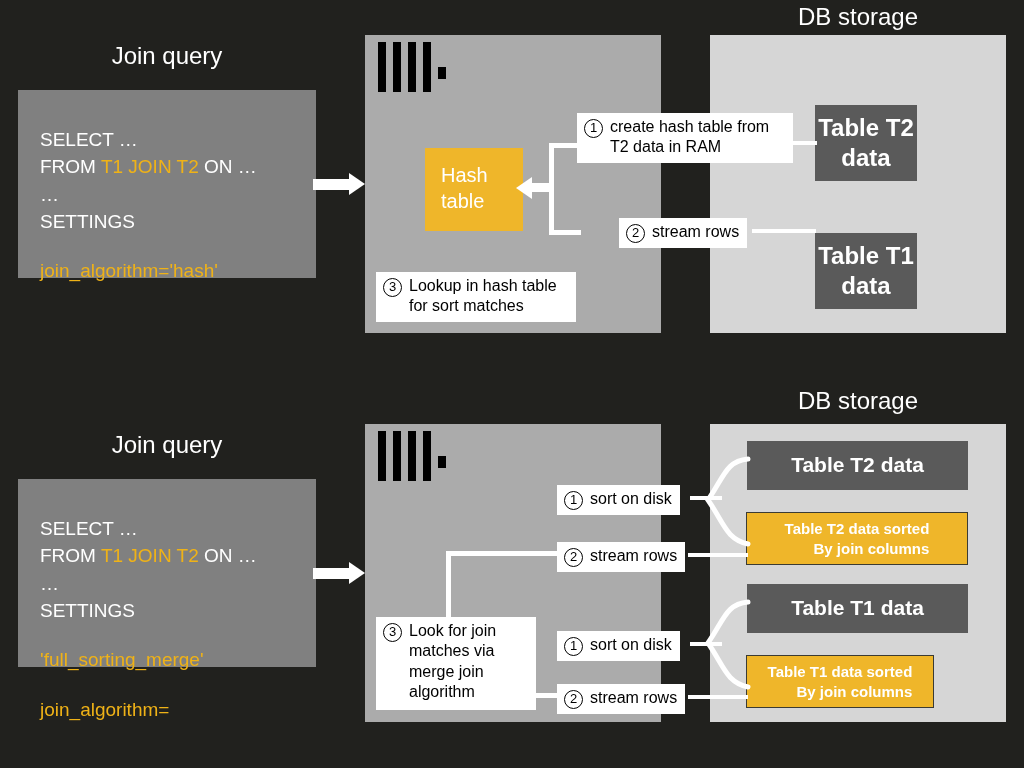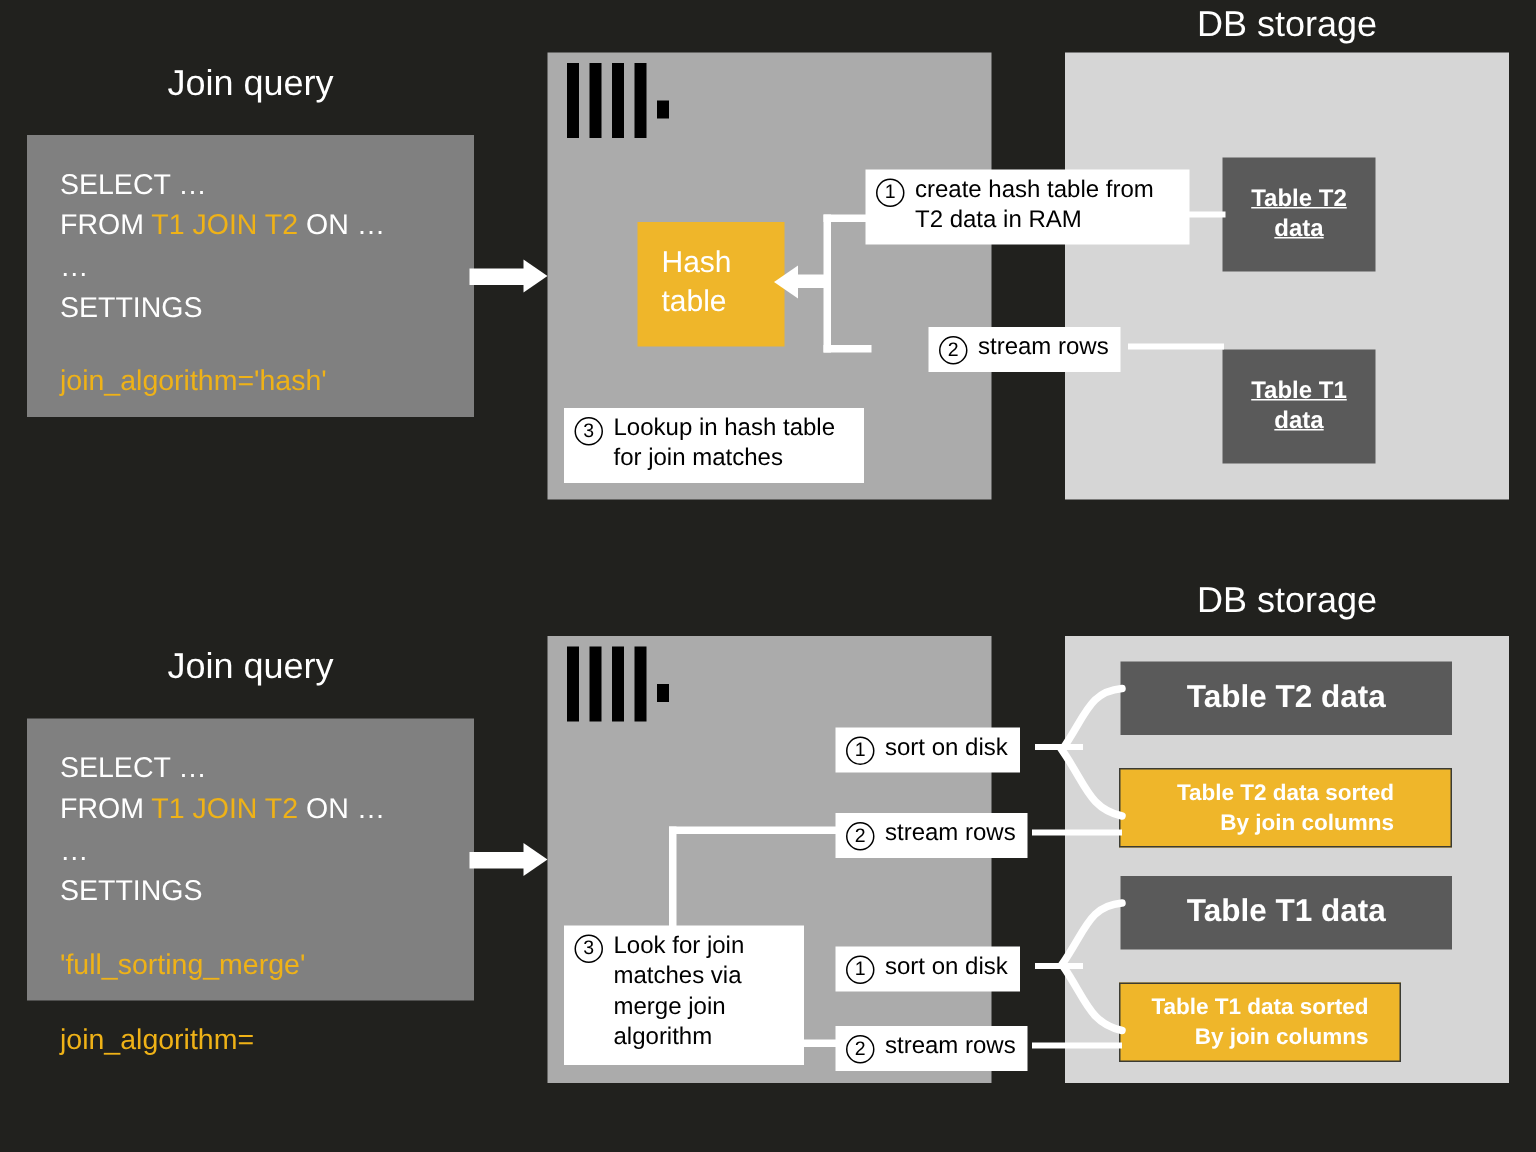--- a/index.html
+++ b/index.html
@@ -17,21 +17,21 @@
   .heading {
     color: #ffffff;
     font-size: 24px;
     text-align: center;
     white-space: nowrap;
   }
 
   
   .query-box {
     background: #808080;
-    padding: 20px 22px;
+    padding: 36px 22px;
     color: #ffffff;
     font-size: 19px;
     line-height: 1.44;
   }
   .q-line { white-space: nowrap; }
   .accent { color: #efb217; margin-top: 22px; }
   .dots-line { letter-spacing: 1px; }
 
   
   .engine-panel { background: #ababab; }
@@ -55,21 +55,21 @@
     background: #5a5a5a;
     color: #ffffff;
     font-weight: bold;
     display: flex;
     align-items: center;
     justify-content: center;
     text-align: center;
     line-height: 1.25;
   }
   .tbl-block.wide { font-size: 21px; }
-  .tbl-block.narrow { font-size: 16px; text-decoration: underline; }
+  .tbl-block.narrow { font-size: 24px; }
   .tbl-sorted {
     background: #efb62a;
     border: 1.5px solid #3b3b33;
     color: #ffffff;
     font-weight: bold;
     font-size: 15px;
     display: flex;
     align-items: center;
     justify-content: center;
     text-align: right;
@@ -190,21 +190,21 @@
 
   <div class="abs callout" style="left:619px; top:218px;">
     <span class="num">2</span>
     <span class="callout-text">stream rows</span>
   </div>
 
   <div class="abs callout multi" style="left:376px; top:272px; width:200px;">
     <span class="num">3</span>
     <span class="callout-text">
       <span style="display:block">Lookup in hash table</span>
-      <span style="display:block">for join matches</span>
+      <span style="display:block">for sort matches</span>
     </span>
   </div>
 
   <div class="abs heading" style="left:18px; top:431px; width:298px;">Join query</div>
 
   <div class="abs heading" style="left:710px; top:387px; width:296px;">DB storage</div>
 
   <div class="abs query-box" style="left:18px; top:479px; width:298px; height:188px;">
     <div class="q-line">SELECT …</div>
     <div class="q-line"><span>FROM </span><span class="accent">T1 JOIN T2</span><span> ON …</span></div>

